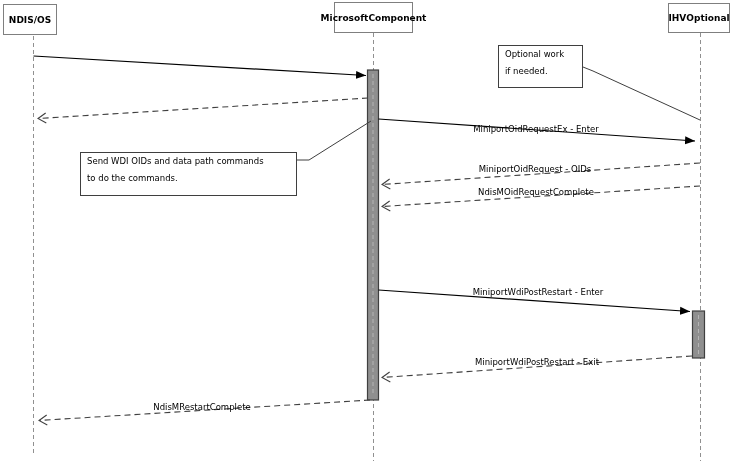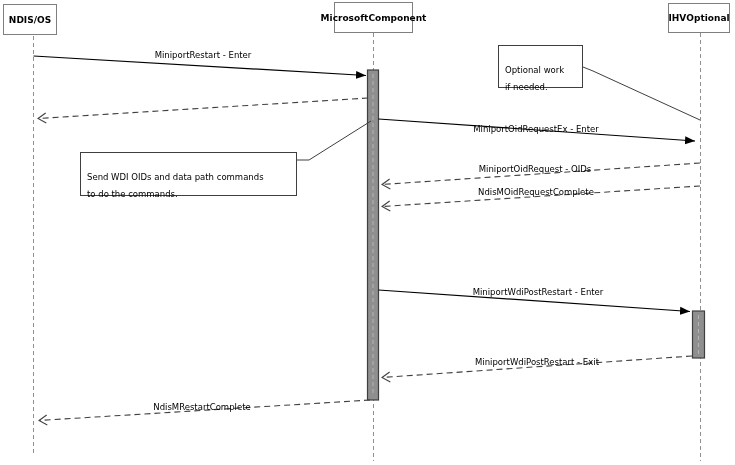--- a/index.html
+++ b/index.html
@@ -27,21 +27,21 @@
   .act{fill:var(--activation-fill);stroke:var(--activation-border);stroke-width:1.2;}
   .actline{stroke:#b5b5b5;stroke-width:1;stroke-dasharray:4 3;}
   .actor{
     position:absolute;background:#fff;border:1.4px solid var(--header-border);
     display:flex;align-items:center;justify-content:center;
     font-weight:bold;font-size:9px;line-height:12px;text-align:center;
     box-sizing:border-box;color:#000;
   }
   .note{
     position:absolute;background:#fff;border:1.3px solid var(--note-border);
-    font-size:8.5px;line-height:17px;padding:16px 6px;box-sizing:border-box;
+    font-size:8.5px;line-height:17px;padding:0 6px;box-sizing:border-box;
     color:#000;
   }
   .msg{
     position:absolute;font-size:8.5px;line-height:10px;text-align:center;
     color:#000;white-space:nowrap;
   }
 </style>
 </head>
 <body>
 
@@ -84,21 +84,20 @@
   </div>
   <div class="actor" style="left:334px;top:2px;width:79px;height:31px">
     <div>Microsoft</div>
     <div>Component</div>
   </div>
   <div class="actor" style="left:668px;top:3px;width:62px;height:30px">
     <div>IHV</div>
     <div>Optional</div>
   </div>
 
-  <div class="msg" style="left:103px;top:50px;width:200px">MiniportRestart - Enter</div>
   <div class="msg" style="left:436px;top:124px;width:200px">MiniportOidRequestEx - Enter</div>
   <div class="msg" style="left:435px;top:164px;width:200px">MiniportOidRequest - OIDs</div>
   <div class="msg" style="left:436px;top:187px;width:200px">NdisMOidRequestComplete</div>
   <div class="msg" style="left:438px;top:287px;width:200px">MiniportWdiPostRestart - Enter</div>
   <div class="msg" style="left:102px;top:402px;width:200px">NdisMRestartComplete</div>
   <div class="msg" style="left:437px;top:357px;width:200px">MiniportWdiPostRestart - Exit</div>
 
   <div class="note" style="left:498px;top:45px;width:85px;height:43px">
     <div>Optional work</div>
     <div>if needed.</div>

